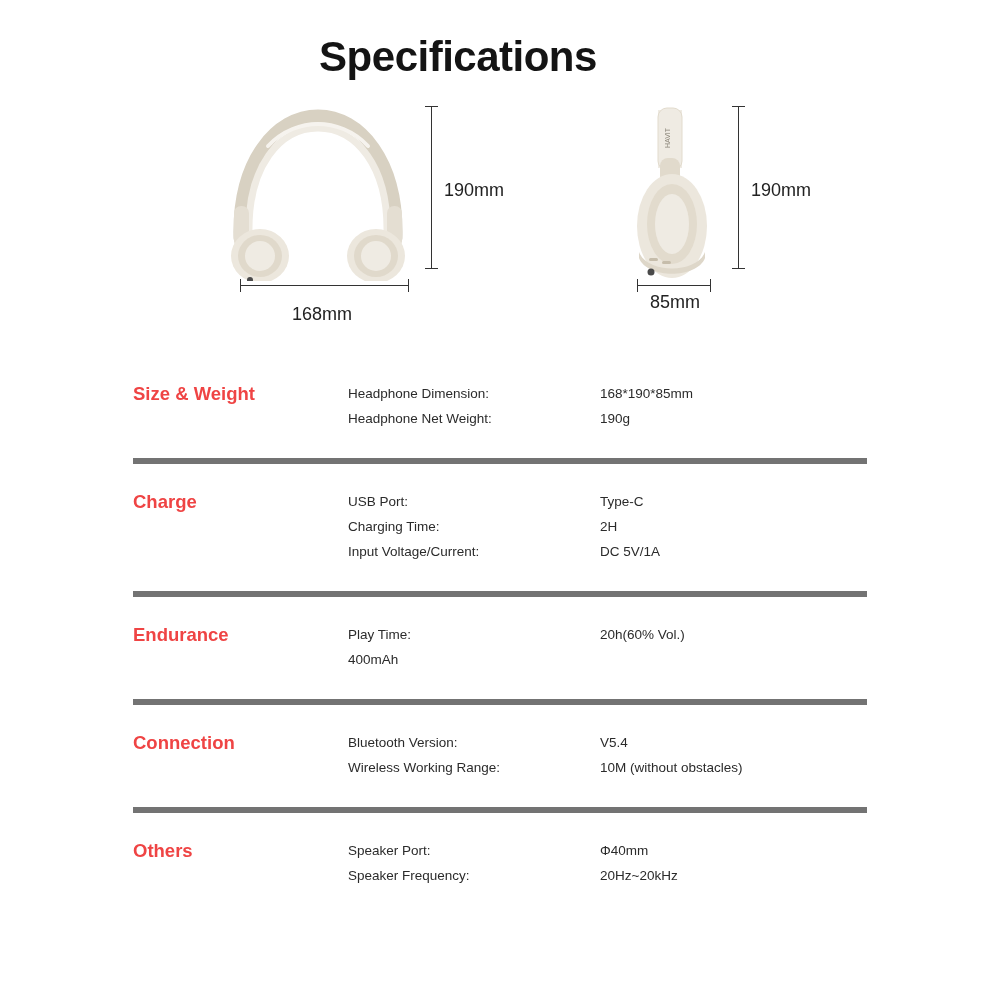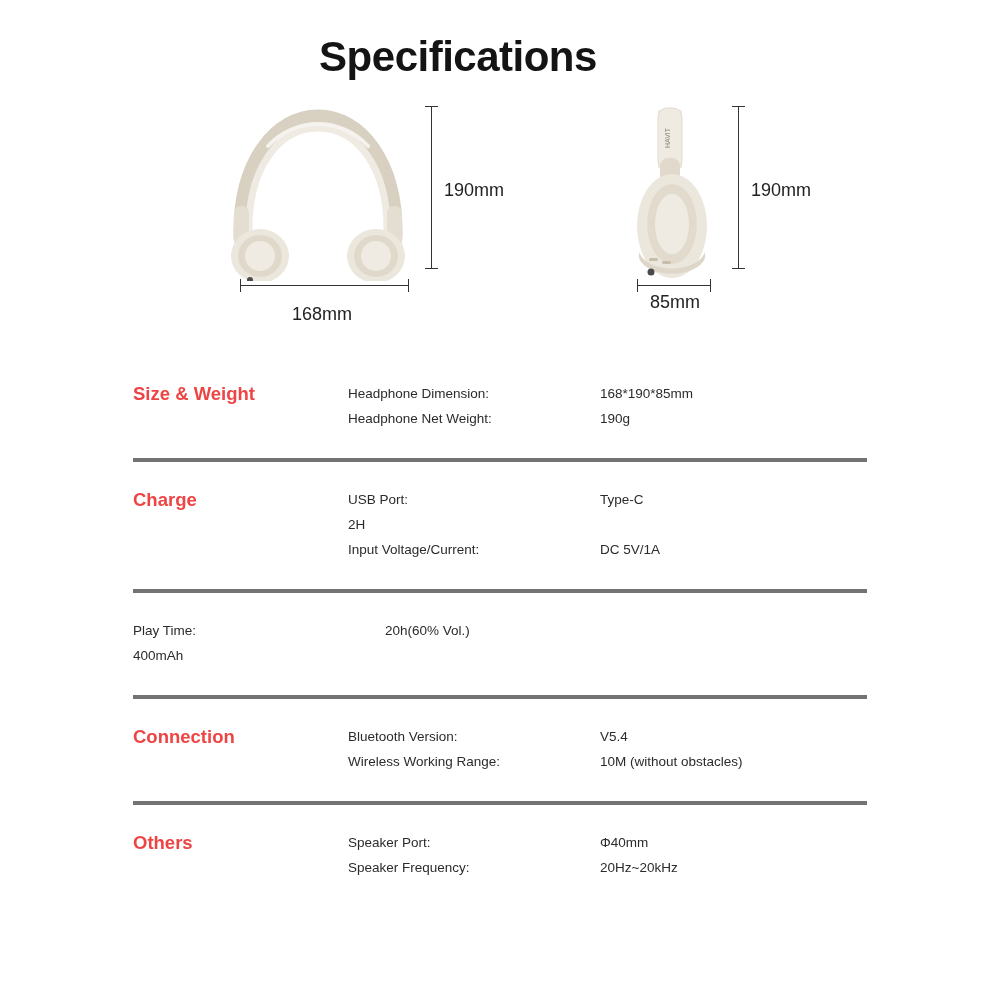--- a/index.html
+++ b/index.html
@@ -91,21 +91,21 @@
   }
 
   
   .specs {
     margin: 36px 133px 0 133px;
     width: 734px;
   }
   .spec-row {
     display: flex;
     align-items: flex-start;
-    border-top: 4px solid #737373;
+    border-top: 6px solid #737373;
     padding: 26px 0 26px 0;
     min-height: 60px;
     box-sizing: border-box;
   }
   .spec-row.first {
     border-top: none;
     padding-top: 6px;
   }
   .spec-cat {
     width: 215px;
@@ -230,30 +230,32 @@
     </div>
 
     <div class="spec-row">
       <div class="spec-cat">Charge</div>
       <div class="spec-pairs">
         <div class="pair">
           <div class="pair-label">USB Port:</div>
           <div class="pair-value">Type-C</div>
         </div>
         <div class="pair">
+          <div class="pair-label">Charging Time:</div>
           <div class="pair-value">2H</div>
         </div>
         <div class="pair">
           <div class="pair-label">Input Voltage/Current:</div>
           <div class="pair-value">DC 5V/1A</div>
         </div>
       </div>
     </div>
 
     <div class="spec-row">
+      <div class="spec-cat">Endurance</div>
       <div class="spec-pairs">
         <div class="pair">
           <div class="pair-label">Play Time:</div>
           <div class="pair-value">20h(60% Vol.)</div>
         </div>
         <div class="pair">
           <div class="pair-value">400mAh</div>
         </div>
       </div>
     </div>

